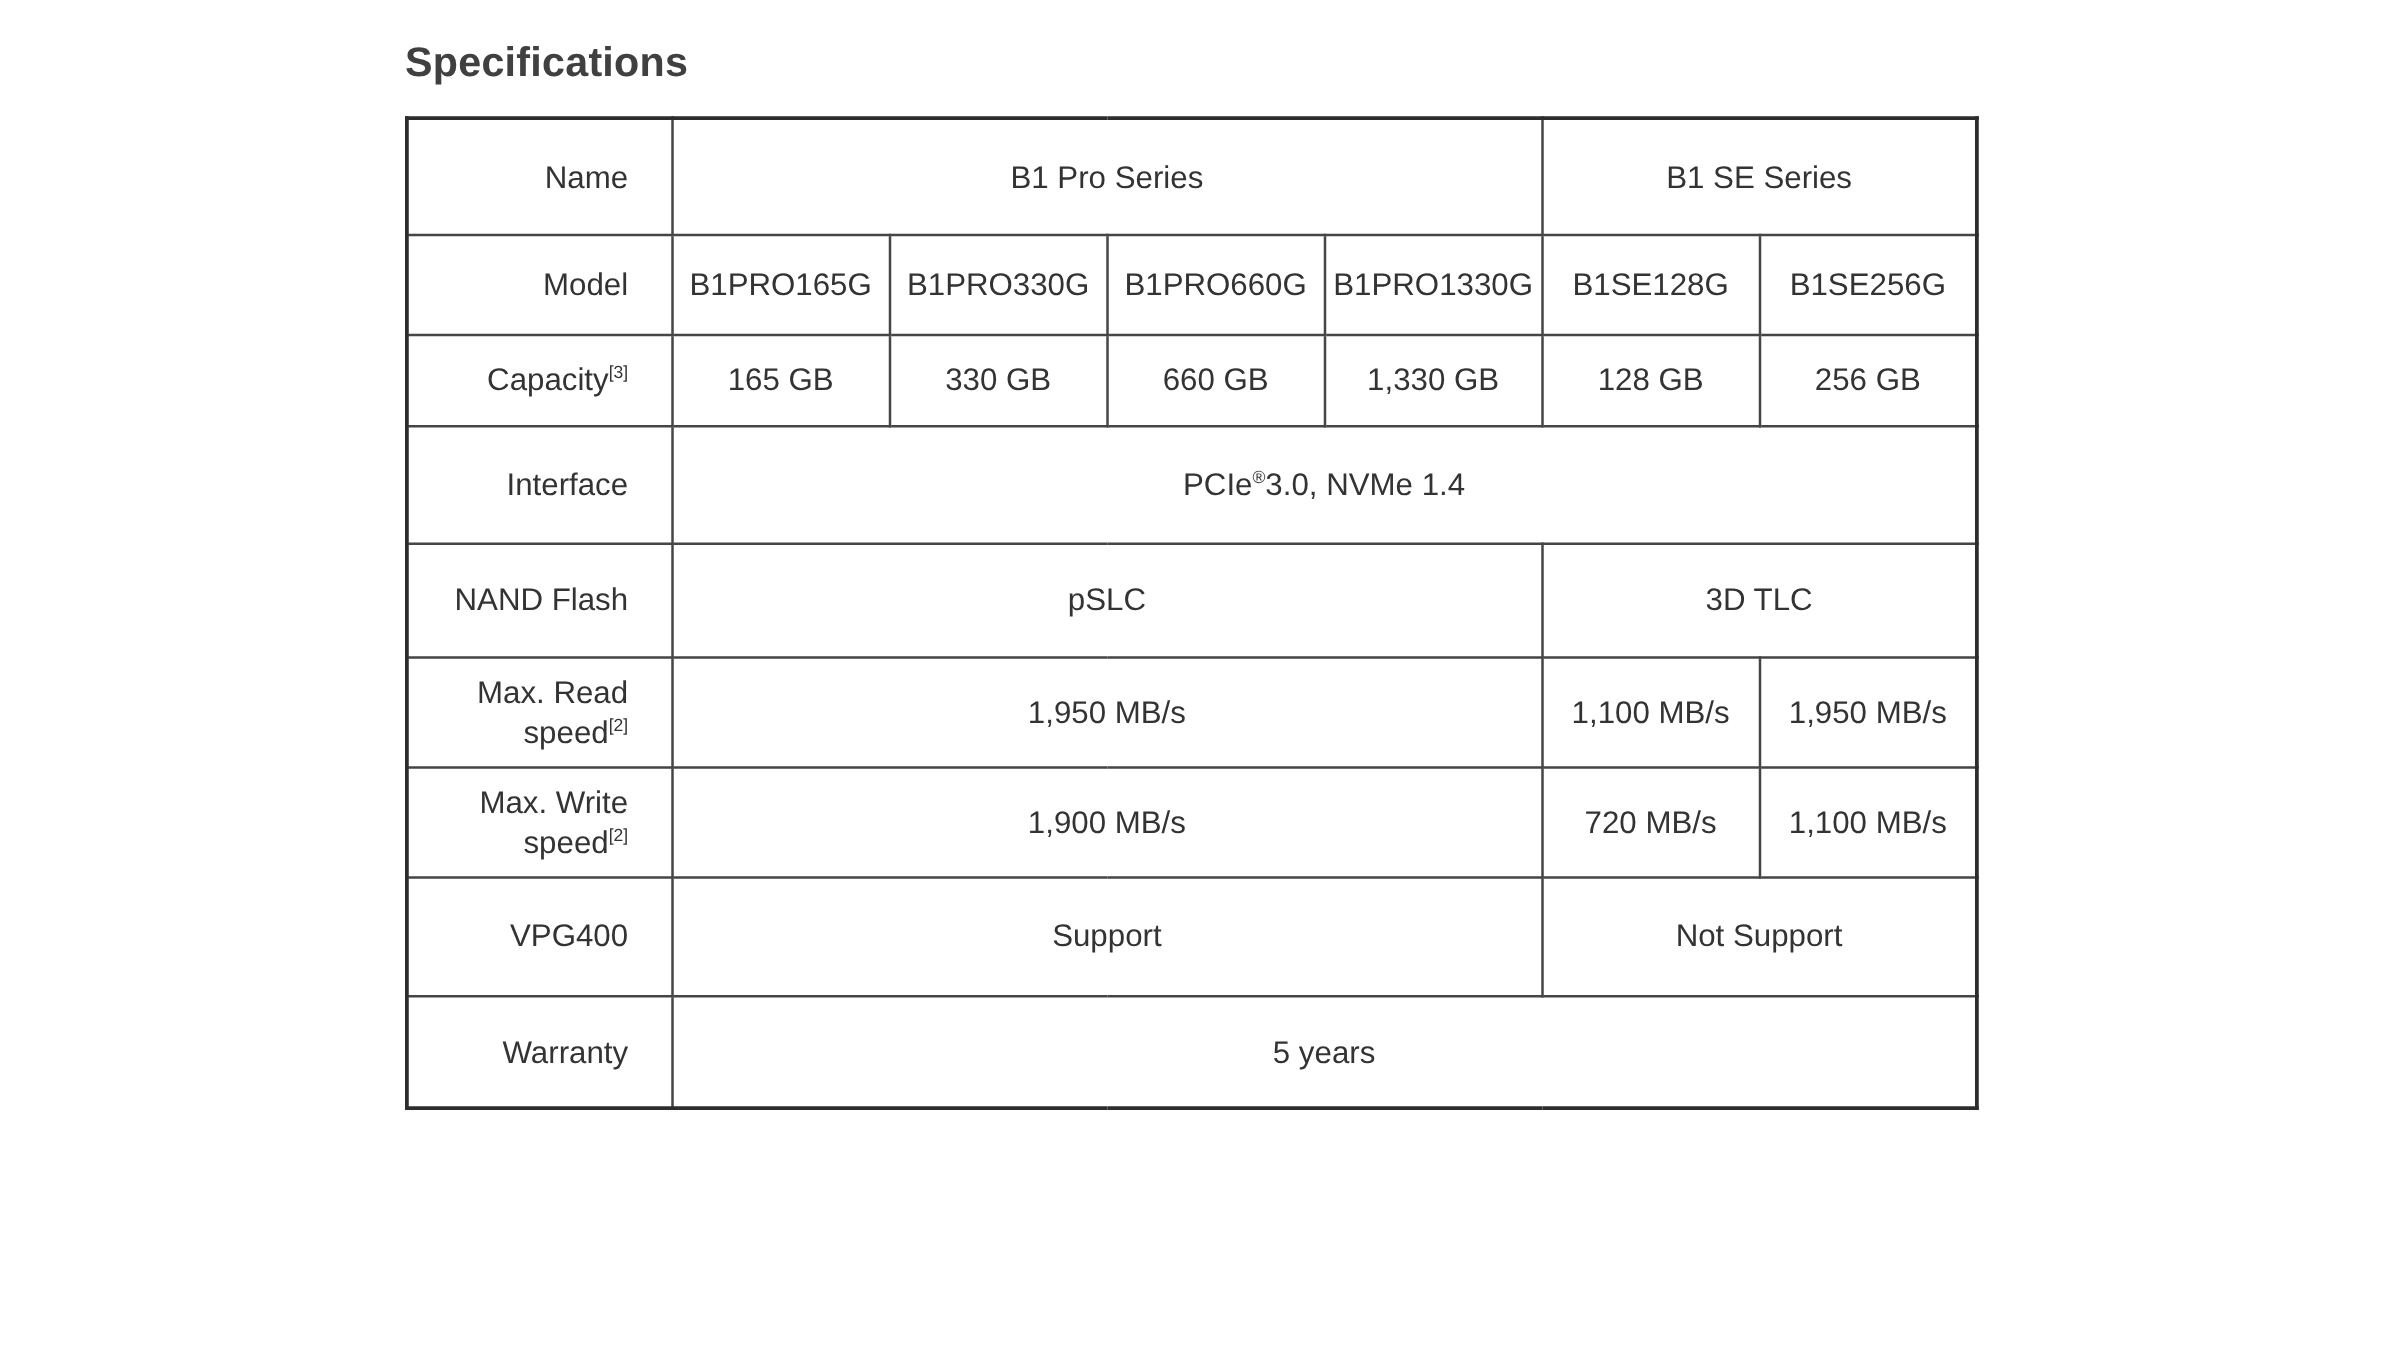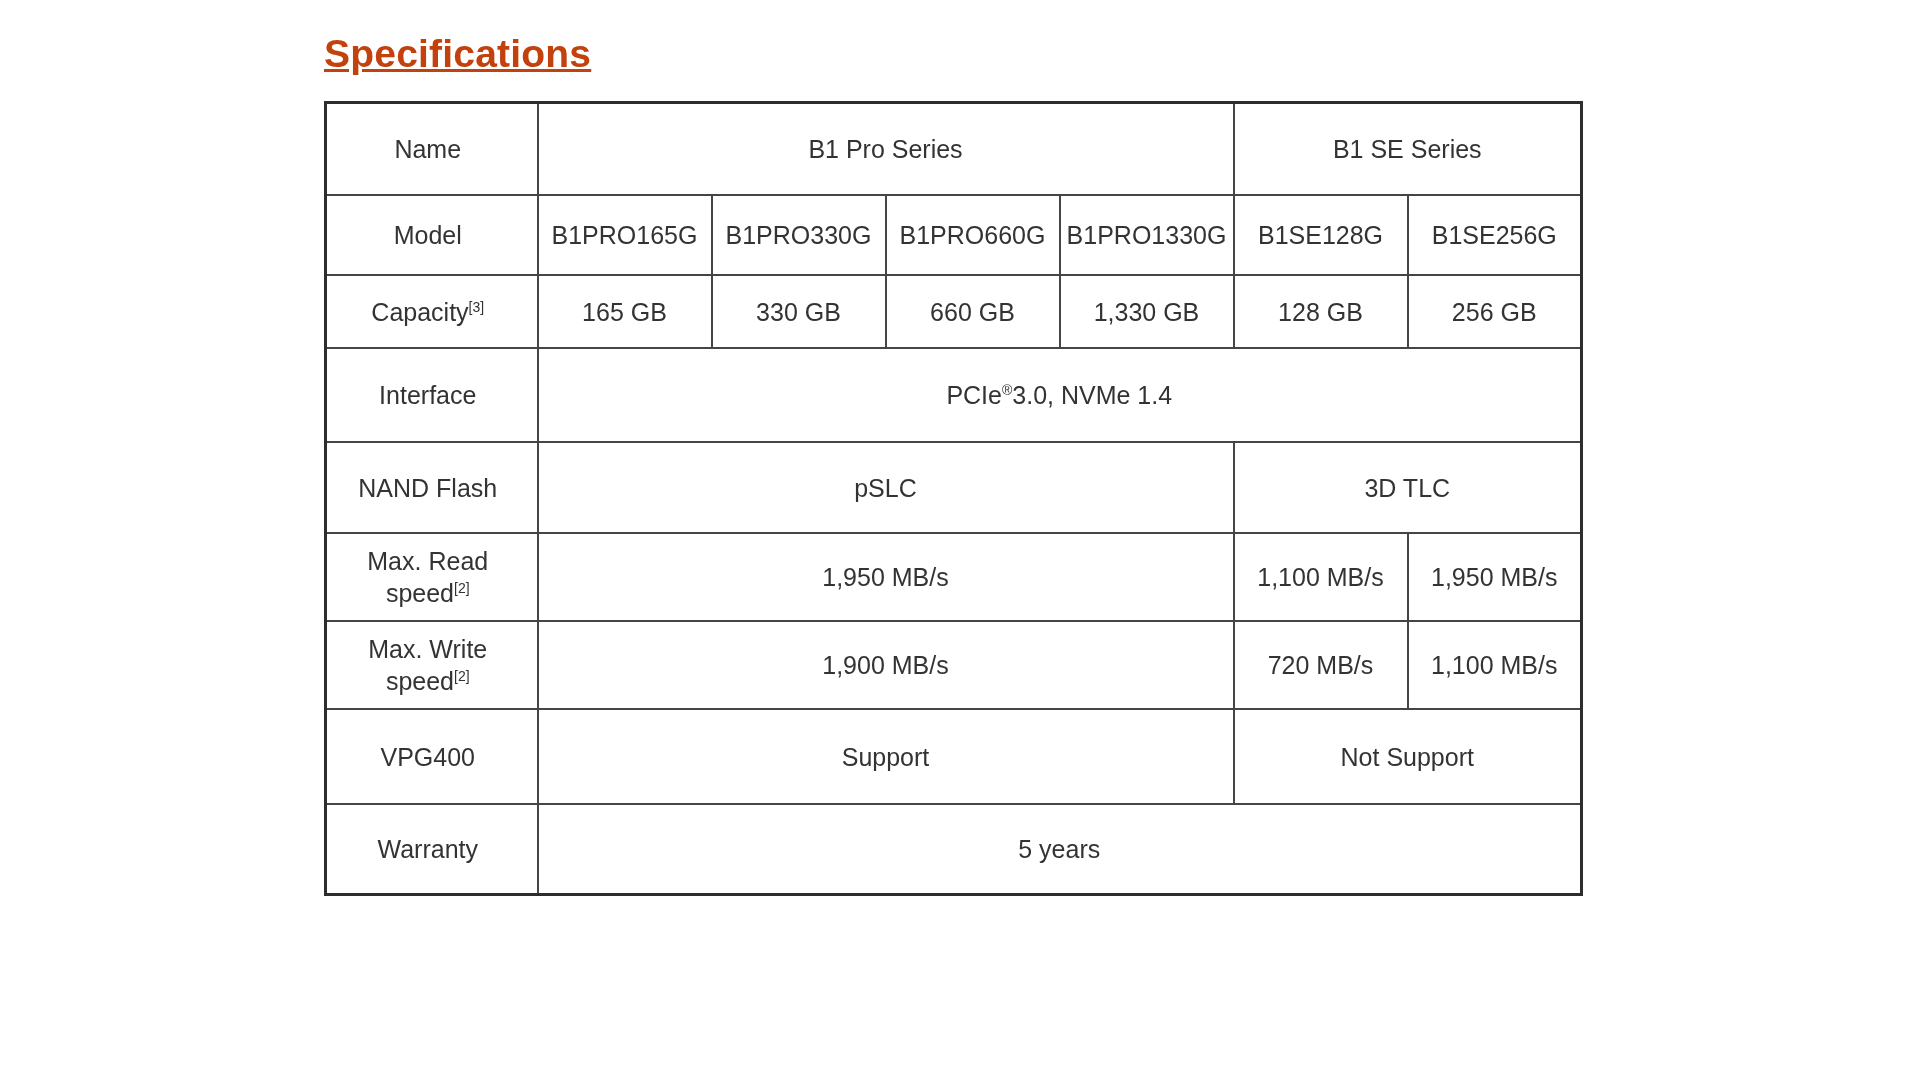--- a/index.html
+++ b/index.html
@@ -9,46 +9,45 @@
     background: #ffffff;
     font-family: "Liberation Sans", "DejaVu Sans", sans-serif;
     color: #333333;
   }
   body { width: 1920px; height: 1080px; overflow: hidden; }
 
   .page { padding: 30px 0 0 324px; }
 
   .page-title {
     margin: 0 0 23px 0;
-    font-size: 39px;
+    font-size: 33px;
     line-height: 1.22;
     font-weight: 700;
-    color: #c2410c;
+    color: #404040;
     letter-spacing: 0.2px;
-    text-decoration: underline;
   }
 
   table.spec-table {
     border-collapse: collapse;
     table-layout: fixed;
     width: 1256px;
     border: 3px solid #2d2d2d;
   }
   .spec-table td {
     border: 2px solid #454545;
     font-size: 25px;
     line-height: 1.28;
     text-align: center;
     vertical-align: middle;
     padding: 6px 0;
     color: #333333;
     overflow: hidden;
   }
   .spec-table td.label-cell {
-    text-align: center;
+    text-align: right;
     padding: 10px 34px 10px 26px;
   }
 
   
   tr.r0 { height: 93px; }
   tr.r1 { height: 80px; }
   tr.r2 { height: 73px; }
   tr.r3 { height: 94px; }
   tr.r4 { height: 91px; }
   tr.r5 { height: 88px; }

